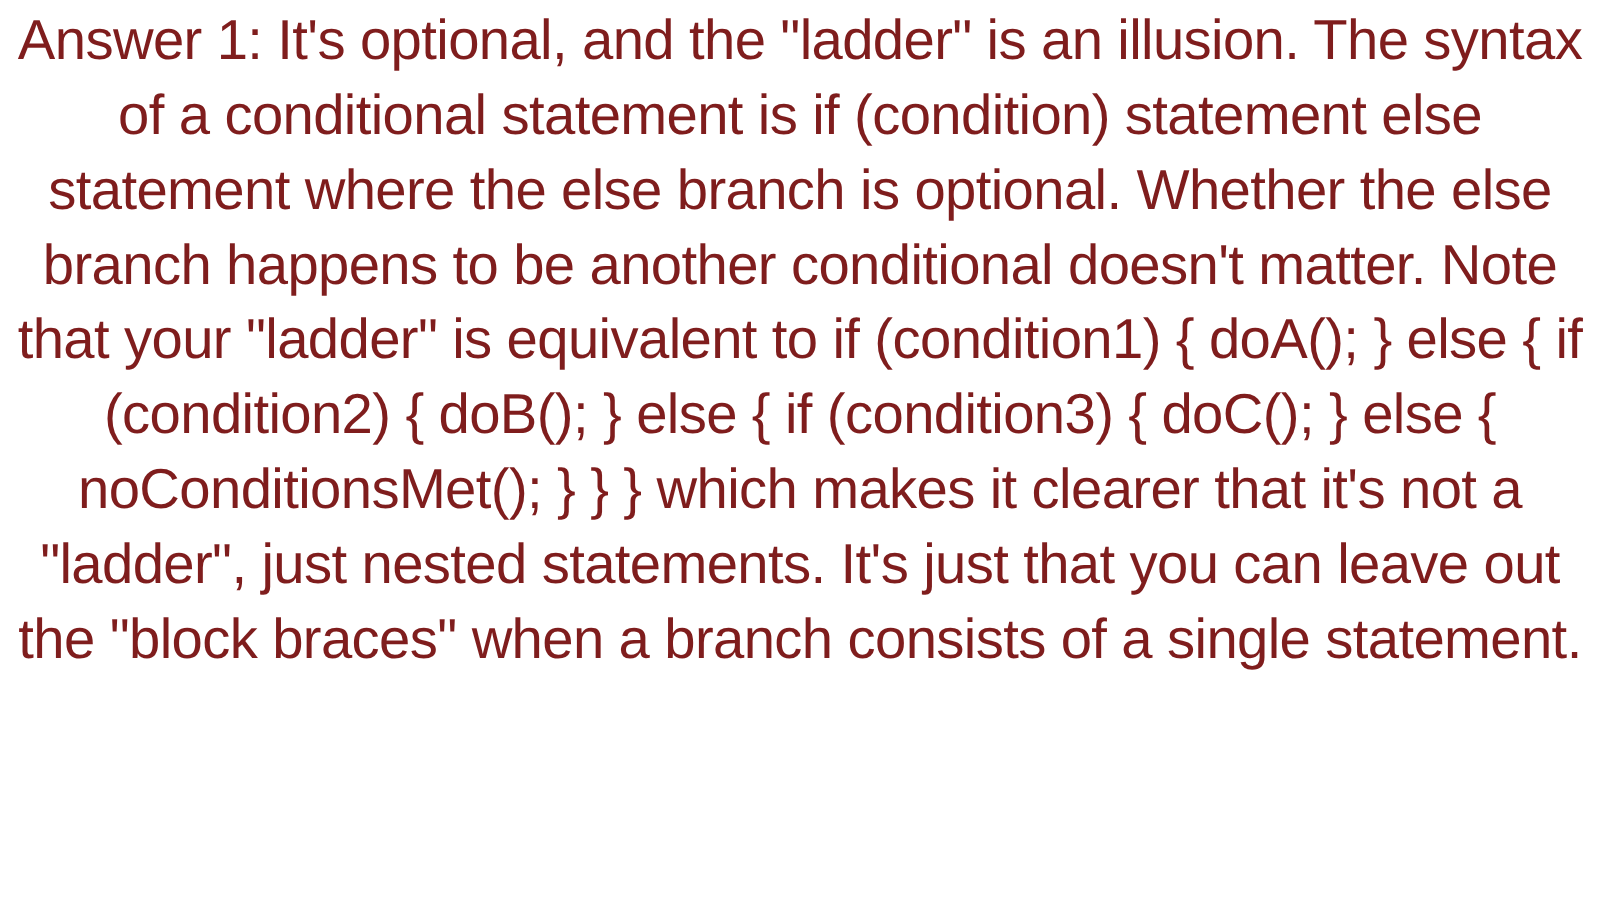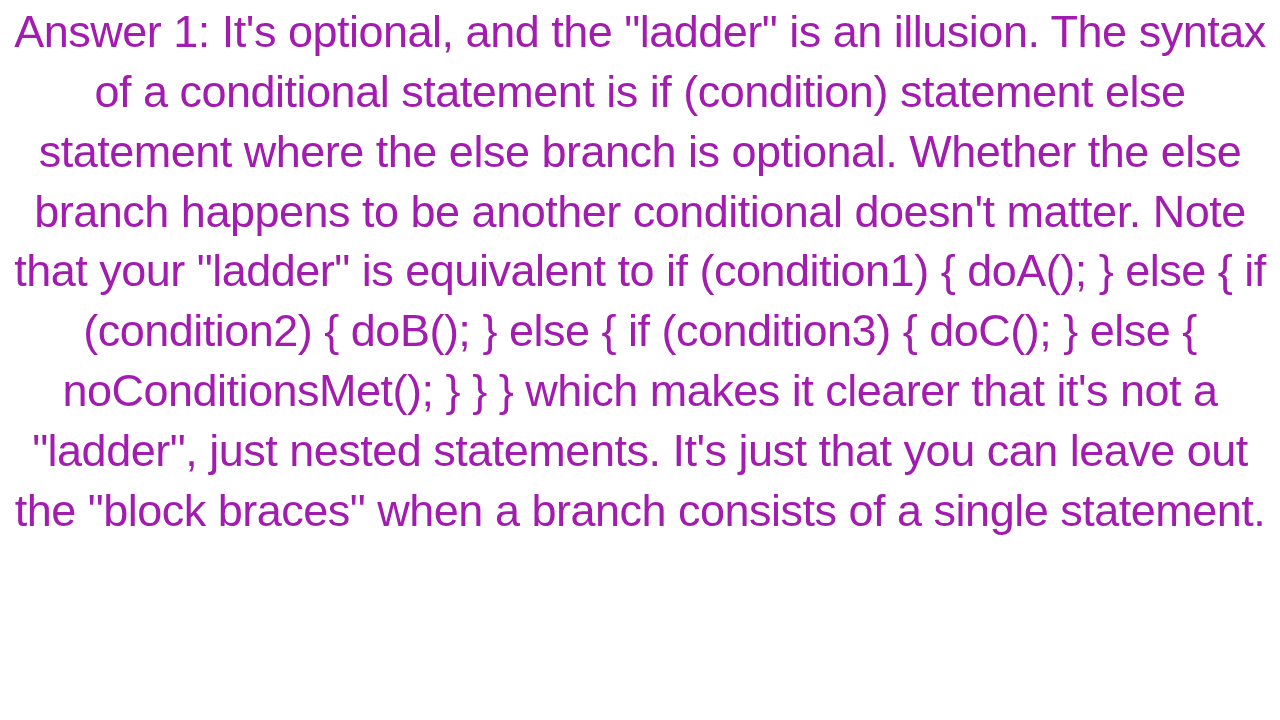--- a/index.html
+++ b/index.html
@@ -13,21 +13,21 @@
       background: #ffffff;
       font-family: Arial, Helvetica, sans-serif;
       overflow: hidden;
     }
     .content {
       width: 100%;
       height: 100%;
       text-align: center;
       font-size: 45px;
       line-height: 1.33;
-      color: #a21caf;
+      color: #7f1d1d;
       letter-spacing: -0.5px;
       padding-top: 2px;
     }
   </style>
 </head>
 <body>
 
 <div class="content">Answer 1: It's optional, and the "ladder" is an illusion. The syntax of a conditional statement is if (condition) statement  else      statement  where the else branch is optional. Whether the else branch happens to be another conditional doesn't matter. Note that your "ladder" is equivalent to if (condition1) {    doA(); } else {     if (condition2) {       doB();     } else {         if (condition3) {             doC();         } else {             noConditionsMet();         }      } }  which makes it clearer that it's not a "ladder", just nested statements. It's just that you can leave out the "block braces" when a branch consists of a single statement.</div>
 
 </body></html>

